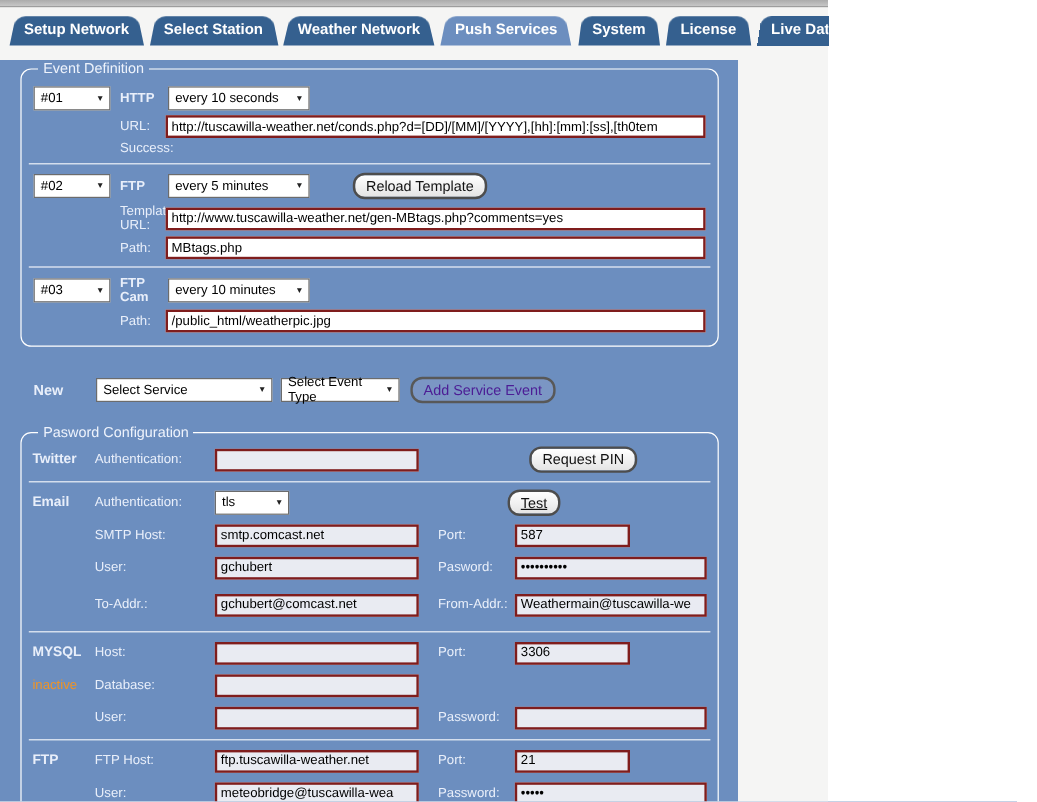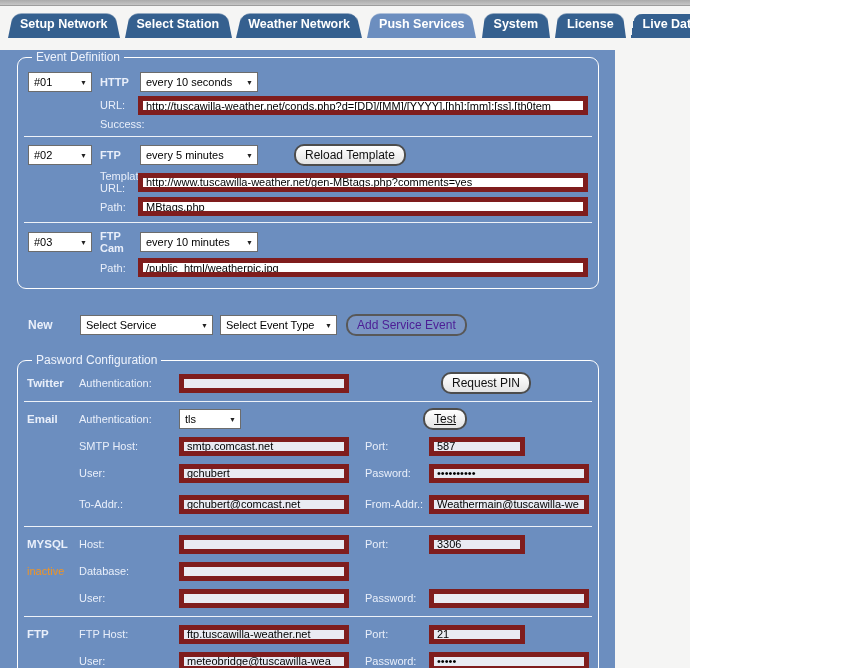--- a/index.html
+++ b/index.html
@@ -24,21 +24,21 @@
 
   fieldset { border:1px solid #ffffff; border-radius:9px; margin:0 16px 0 17px; padding:1px 9px 8px 9px; }
   fieldset.ed { margin-top:12px; }
   fieldset.sc { margin-top:17px; }
   legend { font-size:12px; color:#eef3fc; padding:0 4px; margin-left:5px; }
 
   .sel { background:#fff; border:1px solid #6c6c6c; display:inline-flex; align-items:center; justify-content:space-between;
          font-size:11px; color:#000; padding:2px 4px 2px 5px; height:20px; cursor:pointer; flex:none; }
   .sel .arr { font-size:7px; color:#222; margin-left:4px; }
 
-  input.txt { border:5px solid #7f1d1d; background:#fff; font-size:11px; height:19px; padding:0 3px;
+  input.txt { border:2px solid #7f1d1d; background:#fff; font-size:11px; height:19px; padding:0 3px;
               font-family:inherit; color:#000; flex:none; }
   input.svc { background:#e9ebf2; }
 
   .btn { border:2px solid #4d4d4d; border-radius:10px; background:linear-gradient(#ffffff,#e4e4e4);
          font-size:12px; color:#111; padding:1px 9px; height:22px; font-family:inherit; cursor:pointer; flex:none; white-space:nowrap; }
   .btn.disabled { background:#7b96c4; color:#4c1d95; border-color:#585858; }
 
   
   .ev-head { display:flex; align-items:center; margin:7px 0 4px 1px; }
   .ev-num { width:64px; }
@@ -46,22 +46,22 @@
   .ev-int { width:118px; }
   .ev-reload { margin-left:36px; }
   .ev-field { display:flex; align-items:center; margin:3px 0 3px 1px; }
   .ev-flabel { width:38px; margin-left:72px; font-size:11px; line-height:1.1; flex:none; }
   .ev-fin { width:450px; }
   hr.sep { border:none; border-top:1px solid #eef2f8; margin:6px -3px 5px; }
 
   
   .new-row { display:flex; align-items:center; margin:25px 0 0 28px; }
   .new-lbl { width:52px; font-size:12px; font-weight:bold; }
-  .new-sel1 { width:133px; margin-right:7px;gap:33px; }
-  .new-sel2 { width:117px; margin-right:9px; }
+  .new-sel1 { width:147px; margin-right:7px;gap:33px; }
+  .new-sel2 { width:99px; margin-right:9px; }
 
   
   .svc-row { display:flex; align-items:center; margin:3px 0; min-height:24px; }
   .svc-row.tall { min-height:32px; }
   .svc-name { width:52px; font-weight:bold; font-size:11.5px; flex:none; }
   .svc-name.inactive { color:#ef9426; font-weight:normal; font-size:11px; }
   .svc-label { width:100px; font-size:11px; flex:none; }
   .svc-in1 { width:170px; }
   .sel.auth { width:62px; }
   .svc-label2 { width:62px; margin-left:16px; font-size:11px; line-height:1.1; flex:none; }

